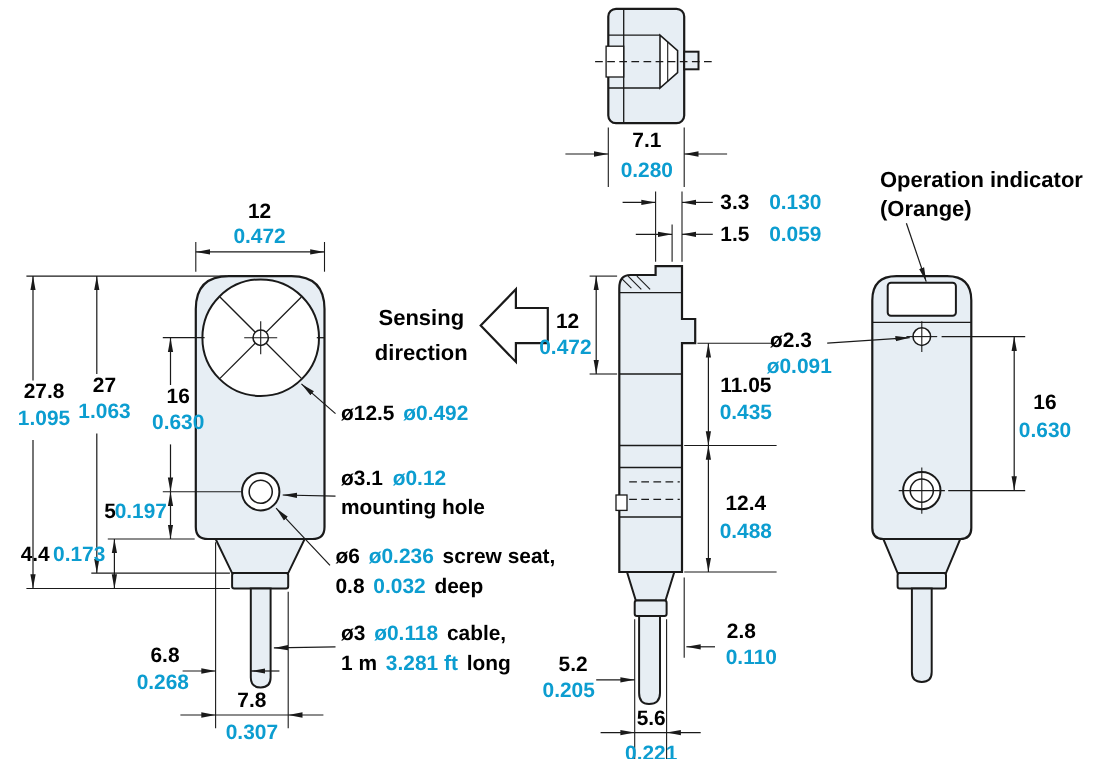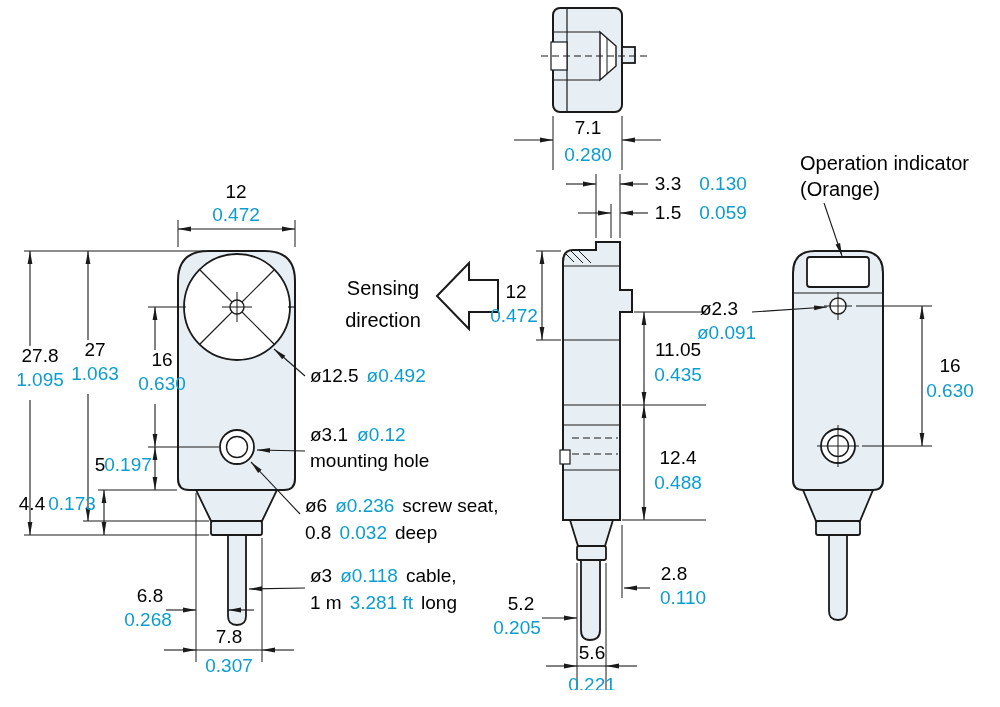--- a/index.html
+++ b/index.html
@@ -1,19 +1,19 @@
 <!DOCTYPE html>
 <html style="--ln: #1a1a1a; --mm: #000000; --in: #0c9dd0; --body: #e7eef4; --bg: #ffffff;"><head>
 <meta charset="utf-8">
 <style>
   :root{
     --ln:#1a1a1a; --mm:#000; --in:#0c9dd0; --body:#e7eef4; --bg:#fff;
   }
   html,body{margin:0;padding:0;background:var(--bg);}
-  .canvas{width:1000px;height:690px;background:var(--bg);position:relative;font-family:"Liberation Sans","DejaVu Sans",sans-serif;}
+  .canvas{width:1000px;height:690px;background:var(--bg);position:relative;font-family:"Liberation Sans","DejaVu Sans",sans-serif;font-weight:bold;}
   svg text{font-family:"Liberation Sans","DejaVu Sans",sans-serif;font-size:19px;fill:var(--mm);}
   svg text.lbl{font-size:20px;}
   .mid{text-anchor:middle;}
   .in{fill:var(--in);}
   .mm{fill:var(--mm);}
   .o2{stroke:var(--ln);stroke-width:2;fill:none;}
   .ob{stroke:var(--ln);stroke-width:2;fill:var(--body);}
   .ob1{stroke:var(--ln);stroke-width:1.8;fill:var(--body);}
   .ow{stroke:var(--ln);stroke-width:1.8;fill:#fff;}
   .ow1{stroke:var(--ln);stroke-width:1.4;fill:#fff;}

